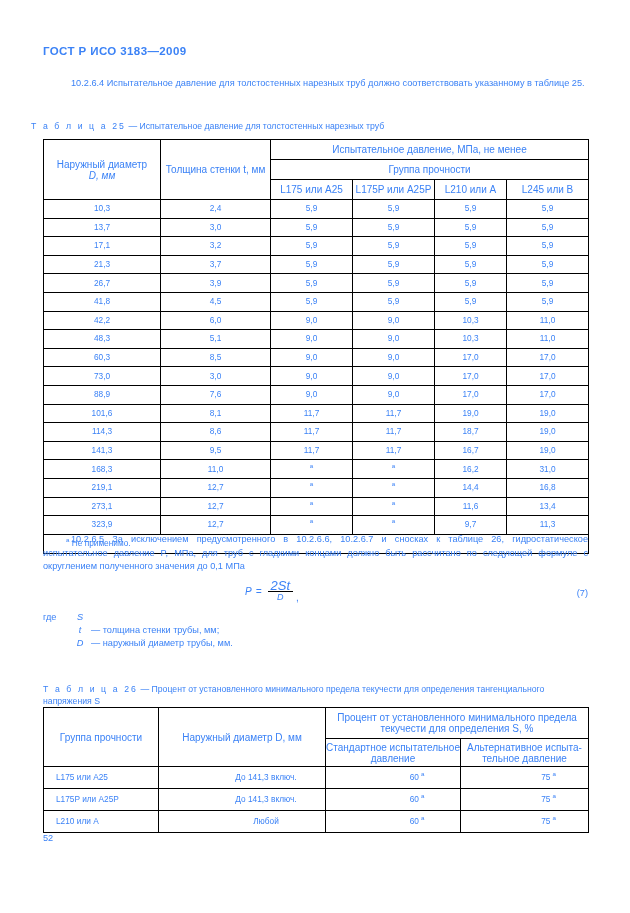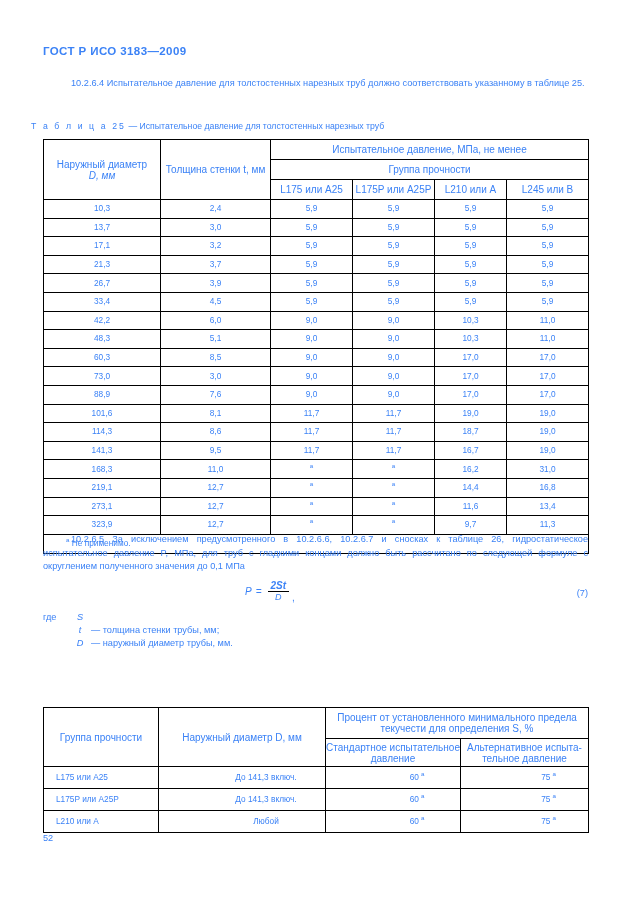--- a/index.html
+++ b/index.html
@@ -108,21 +108,21 @@
     font-style: italic;
   }
   .frac {
     display: inline-flex;
     flex-direction: column;
     align-items: center;
     vertical-align: middle;
     margin: 0 2px;
     line-height: 11px;
   }
-  .frac .num { padding: 0 3px 0px 3px; font-size: 10px; font-weight: bold; }
+  .frac .num { padding: 0 3px 0px 3px; font-size: 13px; }
   .frac .den {
     border-top: 1px solid #000;
     padding: 0px 3px 0 3px;
     font-size: 9px;
     width: 100%;
     text-align: center;
     box-sizing: border-box;
   }
   .eqnum {
     position: absolute;
@@ -234,21 +234,21 @@
         </tr>
         <tr>
           <td class="dcell">26,7</td>
           <td class="dcell">3,9</td>
           <td class="dcell">5,9</td>
           <td class="dcell">5,9</td>
           <td class="dcell">5,9</td>
           <td class="dcell">5,9</td>
         </tr>
         <tr>
-          <td class="dcell">33,4</td>
+          <td class="dcell">41,8</td>
           <td class="dcell">4,5</td>
           <td class="dcell">5,9</td>
           <td class="dcell">5,9</td>
           <td class="dcell">5,9</td>
           <td class="dcell">5,9</td>
         </tr>
         <tr>
           <td class="dcell">42,2</td>
           <td class="dcell">6,0</td>
           <td class="dcell">9,0</td>
@@ -379,20 +379,23 @@
       <div class="where-sym">t</div>
       <div class="where-txt">— толщина стенки трубы, мм;</div>
     </div>
     <div class="where-row">
       <div class="where-lbl"></div>
       <div class="where-sym">D</div>
       <div class="where-txt">— наружный диаметр трубы, мм.</div>
     </div>
   </div>
 
+  <div class="tbl-caption cap26">
+    <span class="sp">Т а б л и ц а 26</span><span> — </span><span>Процент от установленного минимального предела текучести для  определения тангенциального напряжения S</span>
+  </div>
 
   <table class="grid t26">
     <colgroup>
       <col style="width:115px">
       <col style="width:167px">
       <col style="width:135px">
       <col style="width:128px">
     </colgroup>
     <thead>
       <tr>

